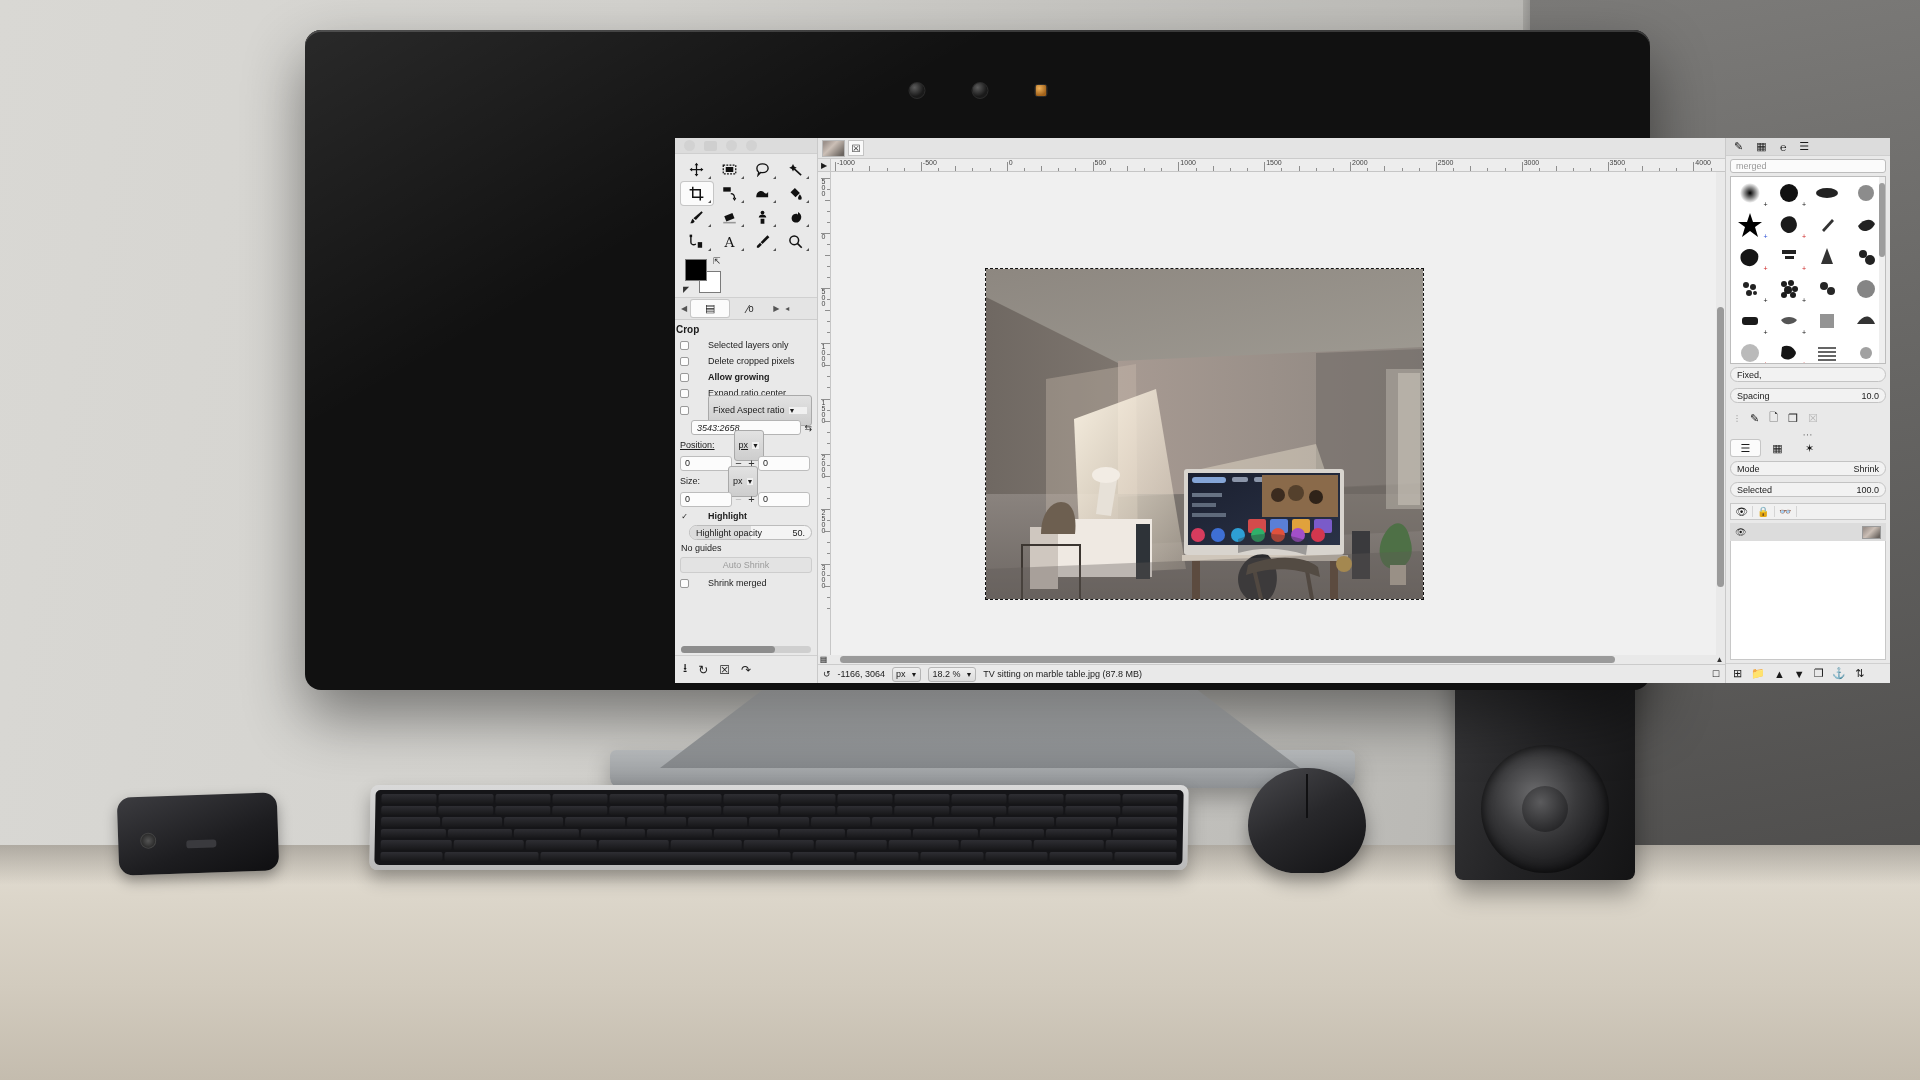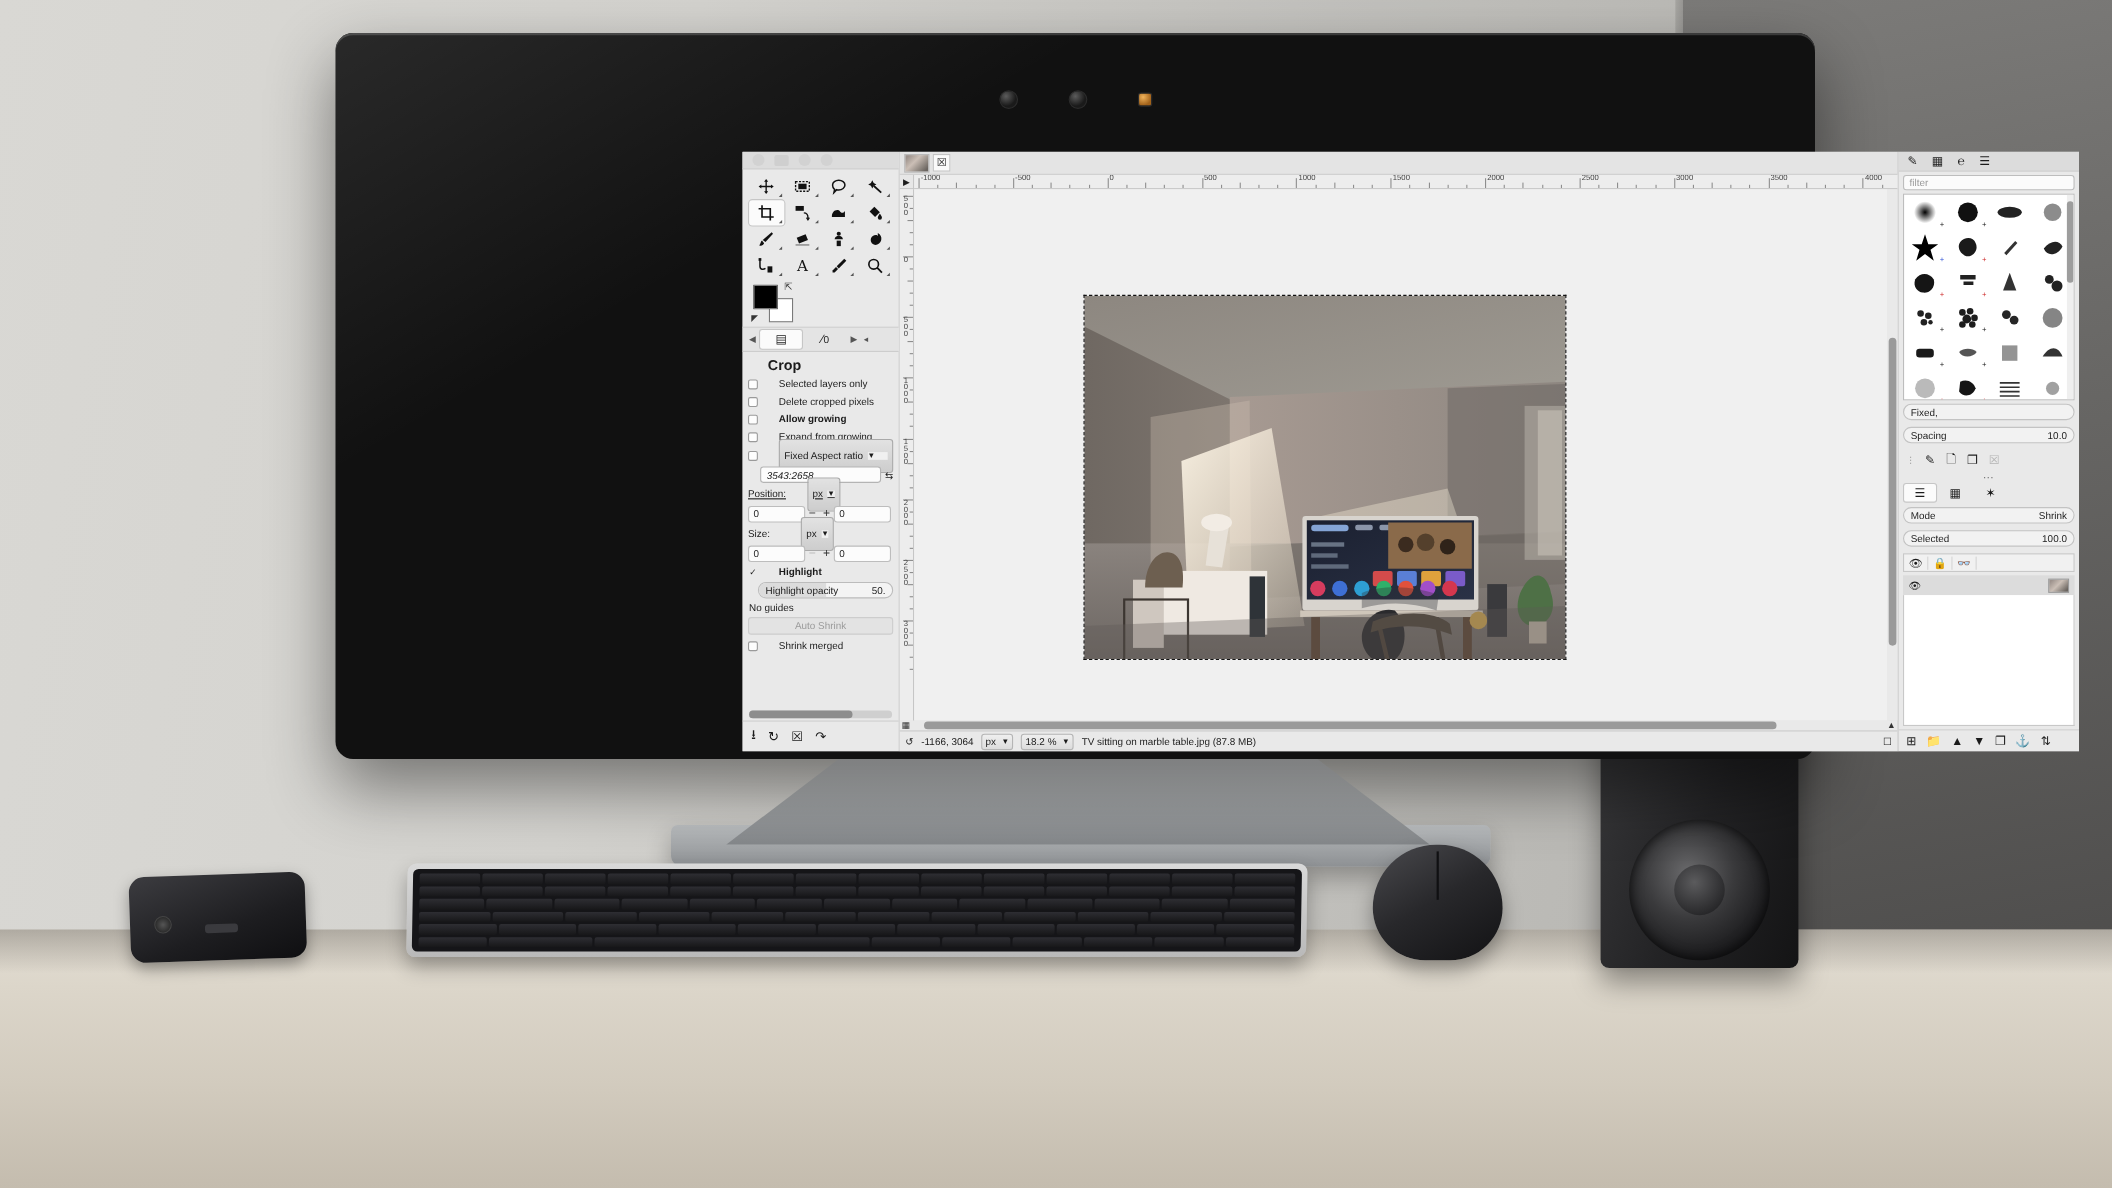--- a/index.html
+++ b/index.html
@@ -67,21 +67,21 @@
   .fg { position:absolute; left:10px; top:4px; width:22px;height:22px;background:#000;border:1px solid #7a7a7a;}
   .bg { position:absolute; left:24px; top:16px; width:22px;height:22px;background:#fff;border:1px solid #7a7a7a;}
   .swap { position:absolute; left:38px; top:1px; font-size:9px;color:#333;}
   .reset { position:absolute; left:8px; top:30px; font-size:8px;color:#333;}
   .subtabs { display:flex; align-items:center; gap:2px; padding:2px 4px; background:#e4e4e4;
              border-top:1px solid #d0d0d0; border-bottom:1px solid #cdcdcd;}
   .subtabs .arrow{font-size:8px;color:#555;padding:0 2px;}
   .subtab { flex:0 0 auto; width:38px; height:17px; display:flex;align-items:center;justify-content:center;
             font-size:11px; border-radius:2px;}
   .subtab.active{ background:#fbfbfb; box-shadow:0 0 0 1px #c6c6c6;}
-  .opt-title { font-weight:700; font-size:13px; padding:4px 5px 2px 23px;}
+  .opt-title { font-weight:700; font-size:10px; padding:4px 5px 2px 1px;}
   .optrow { display:flex; align-items:center; gap:19px; padding:1px 5px; height:16px; font-size:9px;}
   .cb { width:9px;height:9px;border:1px solid #9a9a9a;background:#fdfdfd;border-radius:2px;flex:0 0 auto;
         display:flex;align-items:center;justify-content:center;font-size:8px;}
   .cb.on{border:none;background:transparent;}
   .bold { font-weight:700;}
   .combo { background:linear-gradient(180deg,#e2e2e2,#cdcdcd); border:1px solid #a9a9a9;
            border-radius:3px; height:31px; display:flex;align-items:center;padding:0 4px;gap:4px;font-size:9px;}
   .combo .cv{font-size:7px;}
   .txtfield { background:#fcfcfc; border:1px solid #b4b4b4; border-radius:3px; height:15px;
               display:flex;align-items:center;padding:0 5px; font-size:9px; font-style:italic;}
@@ -364,21 +364,21 @@
           <div class="optrow">
             <span class="cb"></span>
             <span>Delete cropped pixels</span>
           </div>
           <div class="optrow">
             <span class="cb"></span>
             <span class="bold">Allow growing</span>
           </div>
           <div class="optrow">
             <span class="cb"></span>
-            <span>Expand from growing</span>
+            <span>Expand ratio center</span>
           </div>
 
           <div class="optrow" style="height:18px;">
             <span class="cb"></span>
             <span class="combo" style="flex:1;justify-content:space-between;">
               <span>Fixed  Aspect ratio</span>
               <span class="cv">▼</span>
             </span>
           </div>
           <div style="padding:1px 5px 1px 16px;display:flex;align-items:center;gap:3px;">
@@ -691,21 +691,21 @@
 
         <div class="right-dock">
           <div class="rd-tabs">
             <span>✎</span>
             <span>▦</span>
             <span>℮</span>
             <span>☰</span>
           </div>
 
           <div class="filterbox">
-            <span>filter</span>
+            <span>merged</span>
           </div>
 
           <div class="brushpane">
             <div class="brush">
                 <svg viewBox="0 0 26 26">
                   <radialGradient id="b1">
                     <stop offset="0" stop-color="#000"></stop>
                     <stop offset="1" stop-color="#fff"></stop>
                   </radialGradient>
                   <circle cx="13" cy="13" r="10" fill="url(#b1)"></circle>

